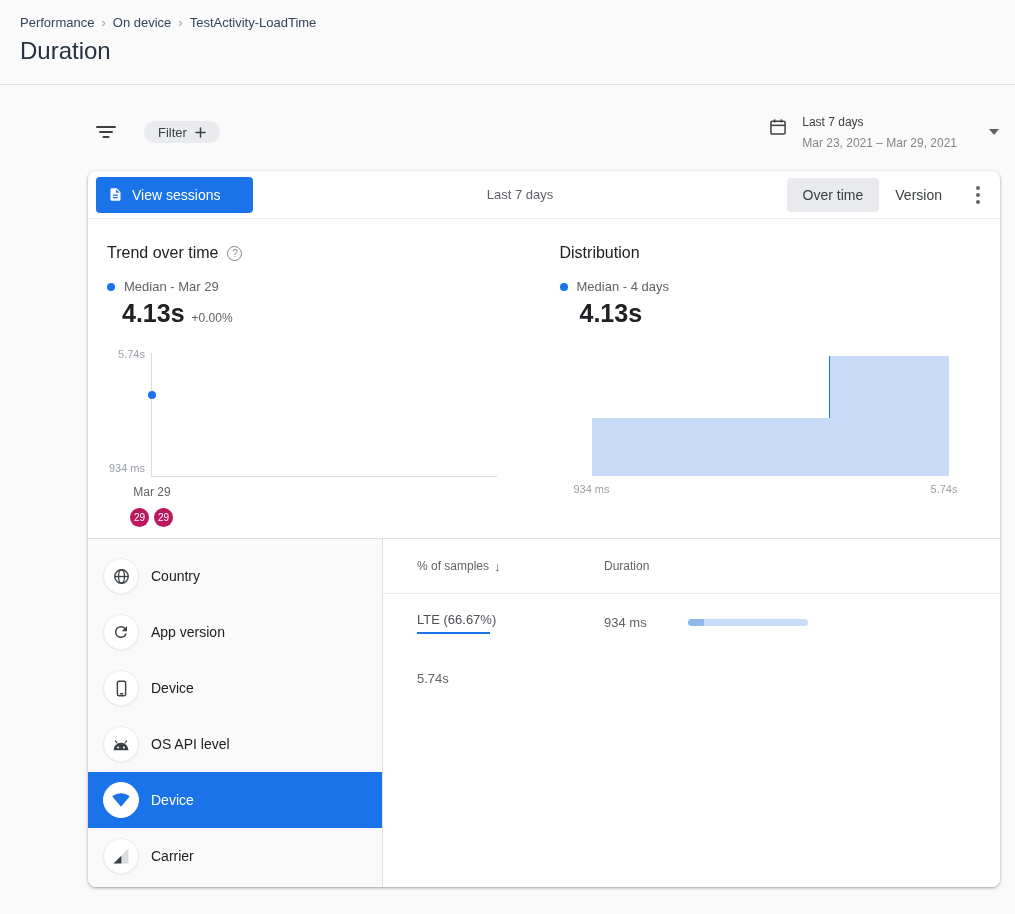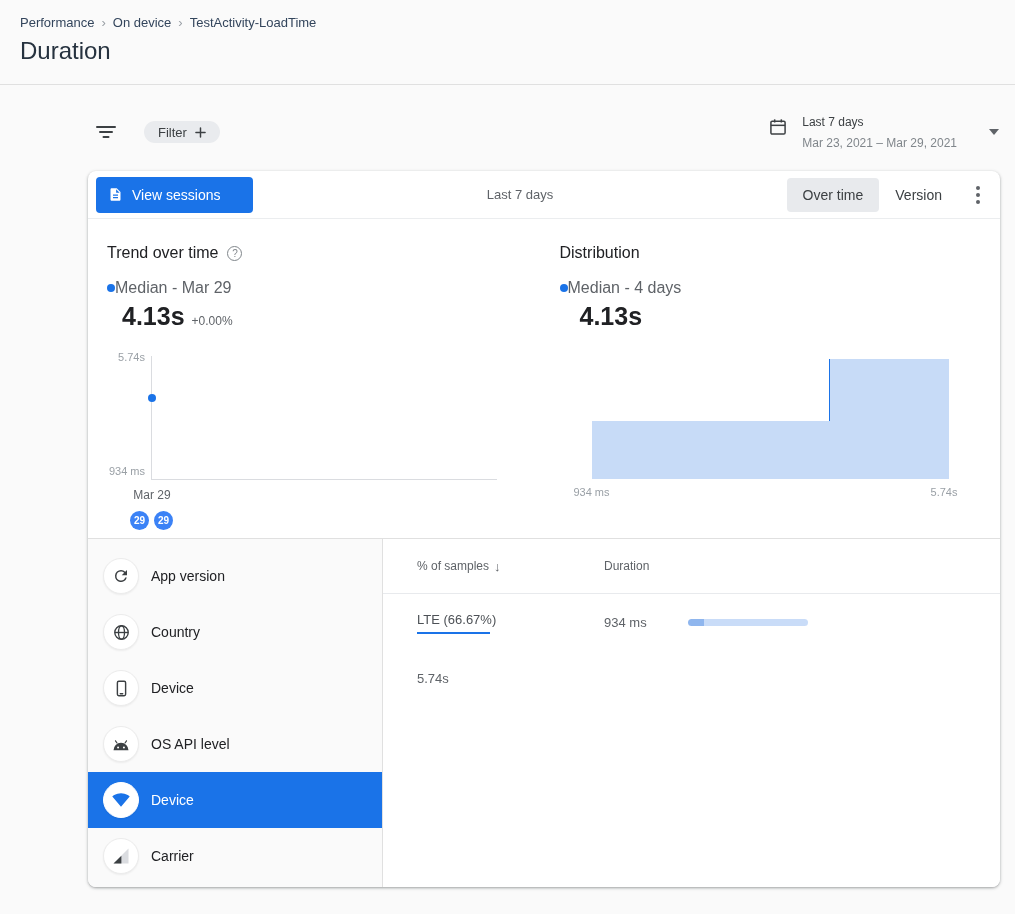--- a/index.html
+++ b/index.html
@@ -32,38 +32,38 @@
   .tab{font-size:14px;font-weight:500;color:#3c4043;padding:9px 16px;border-radius:4px;cursor:pointer}
   .tab.selected{background:#e8eaed}
   .kebab{display:flex;flex-direction:column;gap:3px;align-items:center;padding:6px 10px;margin-left:8px;cursor:pointer}
   .kebab i{width:4px;height:4px;border-radius:50%;background:#5f6368}
 
   
   .charts{height:319px;flex:0 0 319px;display:flex;padding:25px 20px 0 19px}
   .chart-col{width:50%}
   .chart-title-row{display:flex;align-items:center;gap:9px;font-size:16px;color:#202124}
   .help{width:15px;height:15px;border:1.5px solid #80868b;border-radius:50%;font-size:10px;color:#80868b;display:inline-flex;align-items:center;justify-content:center;cursor:pointer}
-  .legend{display:flex;align-items:center;margin-top:17px;font-size:16px;color:#5f6368}
+  .legend{display:flex;align-items:center;gap:9px;margin-top:17px;font-size:13px;color:#5f6368}
   .dot{width:8px;height:8px;border-radius:50%;background:#1a73e8}
   .big-value{margin-top:5px;display:flex;align-items:baseline;gap:7px;font-size:25px;font-weight:700;color:#202124}
   .big-value .delta{font-size:12px;font-weight:400;color:#5f6368}
   .trend-value{padding-left:15px}
   .dist-col{padding-left:16px}
   .dist-value{padding-left:20px}
 
   .trend-chart{position:relative;height:124px;margin-top:25px}
   .y-label{position:absolute;width:38px;text-align:right;font-size:11px;color:#9aa0a6}
   .y-max{top:-5px;left:0}
   .y-min{bottom:3px;left:0}
   .trend-vline{position:absolute;left:44px;top:0;bottom:0;width:1px;background:#dadce0}
   .trend-baseline{position:absolute;left:44px;bottom:0;width:346px;height:1px;background:#dadce0}
   .trend-point{position:absolute;left:41px;width:8px;height:8px;border-radius:50%;background:#1a73e8;transform:translateY(-50%)}
   .trend-xlabel{margin:8px 0 0 22px;width:46px;text-align:center;font-size:12px;color:#5f6368}
   .slider{display:flex;margin:9px 0 0 23px;gap:5px}
-  .handle{width:19px;height:19px;border-radius:50%;background:#3b82f6;color:#fff;font-size:10px;font-weight:700;display:flex;align-items:center;justify-content:center;cursor:pointer}
+  .handle{width:19px;height:19px;border-radius:50%;background:#be185d;color:#fff;font-size:10px;font-weight:400;display:flex;align-items:center;justify-content:center;cursor:pointer}
 
   .dist-chart{position:relative;height:120px;width:358px;margin:28px 0 0 32px}
   .hist-bar{position:absolute;bottom:0;background:#c7dbf7}
   .median-line{position:absolute;bottom:0;height:100%;width:2px;background:#1a73e8;transform:translateX(-1px)}
   .dist-xlabels{position:relative;width:358px;margin:7px 0 0 32px;height:14px;font-size:11px;color:#9aa0a6}
   .dist-xlabels .xl-left{position:absolute;left:0;transform:translateX(-50%)}
   .dist-xlabels .xl-right{position:absolute;right:-8px}
 
   
   .breakdown{flex:1;display:flex;border-top:1px solid #e0e0e0;min-height:0}
@@ -209,35 +209,35 @@
         <span class="xl-right">5.74s</span>
       </div>
     </div>
   </div>
 
   <div class="breakdown">
 
     <div class="dims">
       <div class="dim">
         <span class="circle">
-          <svg width="18" height="18" viewBox="0 0 24 24">
-              <path fill="#3c4043" d="M17.65 6.35A7.96 7.96 0 0 0 12 4a8 8 0 1 0 7.73 10h-2.08A6 6 0 1 1 12 6c1.66 0 3.14.69 4.22 1.78L13 11h7V4l-2.35 2.35z"></path>
-            </svg>
-        </span>
-        <span>App version</span>
-      </div>
-      <div class="dim">
-        <span class="circle">
           <svg width="19" height="19" viewBox="0 0 24 24" fill="none" stroke="#3c4043" stroke-width="1.7">
               <circle cx="12" cy="12" r="8.5"></circle>
               <ellipse cx="12" cy="12" rx="3.8" ry="8.5"></ellipse>
               <path d="M3.5 12h17"></path>
             </svg>
         </span>
         <span>Country</span>
+      </div>
+      <div class="dim">
+        <span class="circle">
+          <svg width="18" height="18" viewBox="0 0 24 24">
+              <path fill="#3c4043" d="M17.65 6.35A7.96 7.96 0 0 0 12 4a8 8 0 1 0 7.73 10h-2.08A6 6 0 1 1 12 6c1.66 0 3.14.69 4.22 1.78L13 11h7V4l-2.35 2.35z"></path>
+            </svg>
+        </span>
+        <span>App version</span>
       </div>
       <div class="dim">
         <span class="circle">
           <svg width="19" height="19" viewBox="0 0 24 24" fill="none" stroke="#3c4043" stroke-width="1.8">
               <rect x="6.8" y="2.8" width="10.4" height="18.4" rx="1.8"></rect>
               <path d="M10.5 18.7h3" stroke-linecap="round"></path>
             </svg>
         </span>
         <span>Device</span>
       </div>

